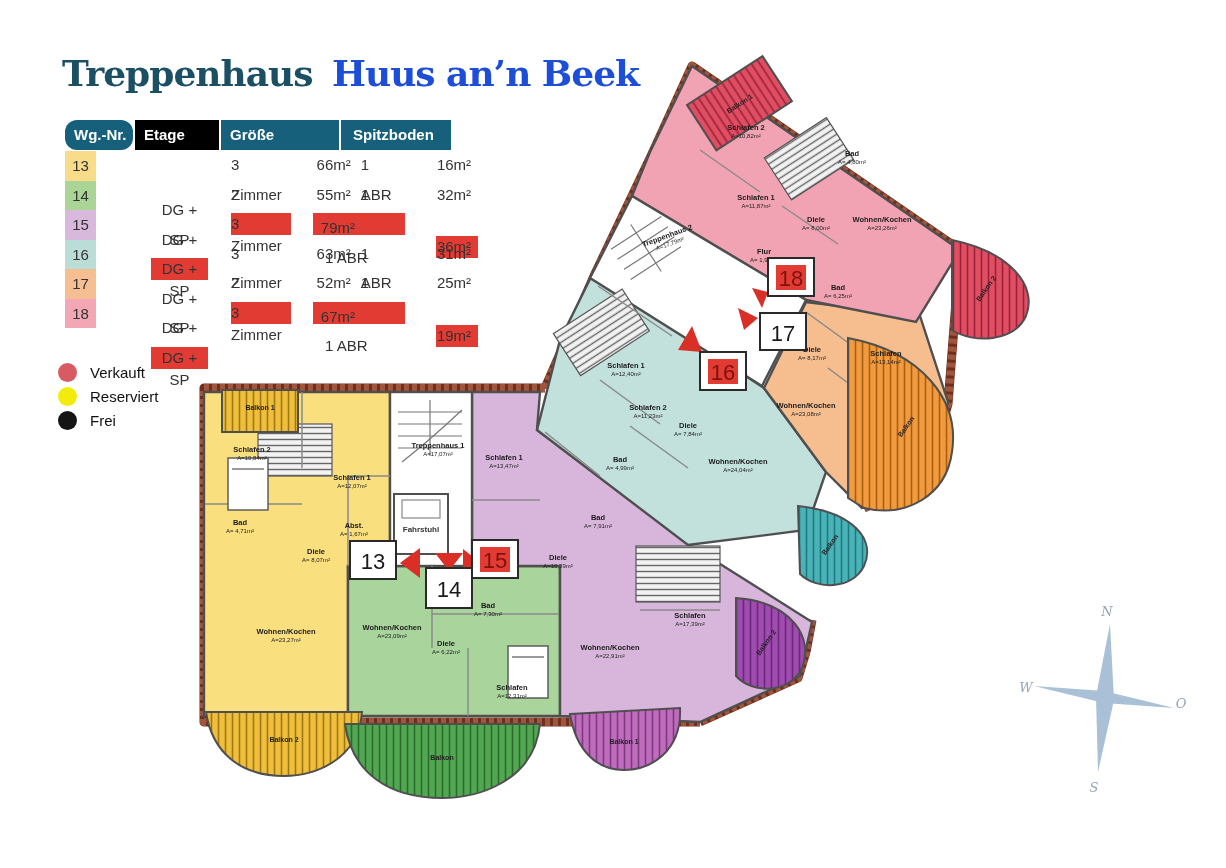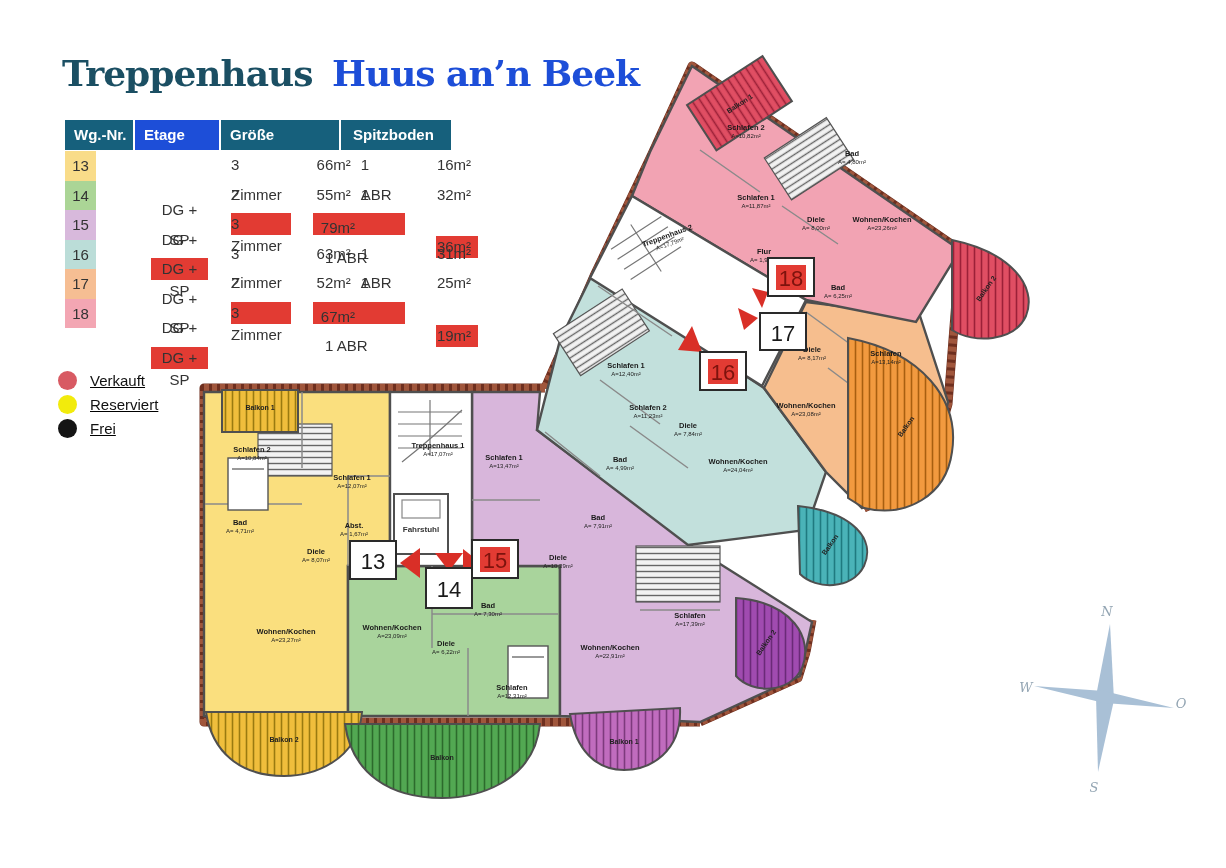--- a/index.html
+++ b/index.html
@@ -3,34 +3,34 @@
 <meta charset="utf-8">
 <style>
   html,body{margin:0;padding:0;background:#fff;}
   body{width:1226px;height:868px;position:relative;font-family:"Liberation Sans",sans-serif;overflow:hidden;}
   .title{position:absolute;left:62px;top:52px;font-family:"DejaVu Serif",serif;font-weight:bold;font-size:36px;letter-spacing:-1px;white-space:nowrap;}
   .title .t1{color:#1B4F63;}
   .title .t2{color:#1d4ed8;margin-left:8px;}
   .apt-table{position:absolute;left:65px;top:120px;width:420px;}
   .thead{display:flex;gap:2px;height:30px;}
   .hcell{color:#fff;font-weight:bold;font-size:15px;line-height:30px;padding-left:9px;box-sizing:border-box;}
-  .h0{width:68px;}.h1{width:84px;}.h2{width:118px;}.h3{width:110px;padding-left:12px;}
+  .h0{width:68px;border-radius:12px;}.h1{width:84px;}.h2{width:118px;}.h3{width:110px;padding-left:12px;}
   .trow{position:relative;height:29.5px;}
   .trow span, .trow div{position:absolute;font-size:15px;color:#333;line-height:29.5px;height:29.5px;}
   .swatch{left:0;top:1px;width:31px;height:27px;line-height:27px;text-align:center;color:#222;}
   .etage{left:86px;width:57px;text-align:center;margin-top:45px;}
   .zimmer{left:166px;width:60px;}
   .m2abr{left:248px;width:88px;display:flex;}
   .m2abr .m2{position:static;width:40px;text-align:right;height:auto;}
   .m2abr .abr{position:static;margin-left:10px;height:auto;}
   .spitz{left:371px;width:36px;text-align:center;}
   .sold{height:22px !important;line-height:22px !important;top:4px !important;color:#2a2a2a;}
   .m2abr.sold{padding:0 2px;flex-direction:column;}
   .spitz.sold{padding-right:6px;margin-top:23px;}
-  .legend{position:absolute;left:58px;top:368px;text-decoration:underline;}
+  .legend{position:absolute;left:58px;top:360px;}
   .litem{display:flex;align-items:center;height:24px;margin-bottom:0px;}
   .ldot{width:19px;height:19px;border-radius:50%;margin-right:13px;}
   .llabel{font-size:15px;color:#111;}
   svg text{font-family:"Liberation Sans",sans-serif;}
   .rl{font-size:7.5px;font-weight:bold;fill:#1a1a1a;}
   .ra{font-size:6px;font-weight:normal;fill:#222;}
   .bl{font-size:7px;font-weight:bold;fill:#222;}
   .mknum{font-size:22px;fill:#1a1a1a;text-anchor:middle;}
   .mknum.red{fill:#7d130d;}
   .thl{font-size:8px;font-weight:bold;fill:#333;}
@@ -40,21 +40,21 @@
 <body>
 
 <div class="title">
   <span class="t1">Treppenhaus</span>
   <span class="t2">Huus an’n Beek</span>
 </div>
 
 <div class="apt-table">
   <div class="thead">
     <div class="hcell h0" style="background: rgb(22, 96, 124);">Wg.-Nr.</div>
-    <div class="hcell h1" style="background: #1d4ed8;">Etage</div>
+    <div class="hcell h1" style="background: #000000;">Etage</div>
     <div class="hcell h2" style="background: rgb(22, 96, 124);">Größe</div>
     <div class="hcell h3" style="background: rgb(22, 96, 124);">Spitzboden</div>
   </div>
 
   <div class="trow">
     <span class="swatch" style="background: rgb(249, 220, 137);">13</span>
     <span class="etage">DG + SP</span>
     <span class="zimmer">3 Zimmer</span>
     <div class="m2abr">
         <span class="m2">66m²</span>

